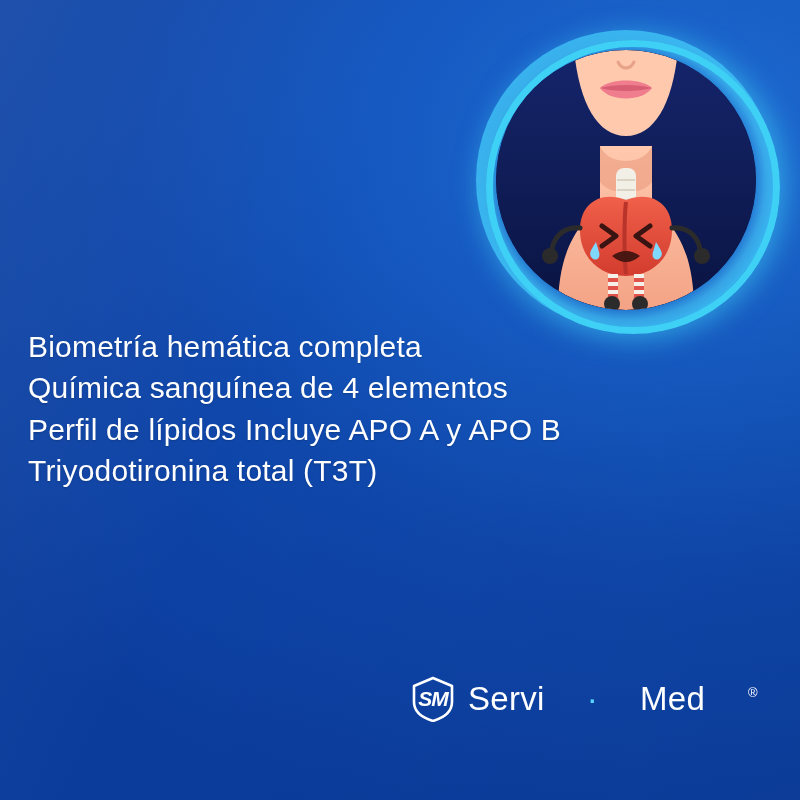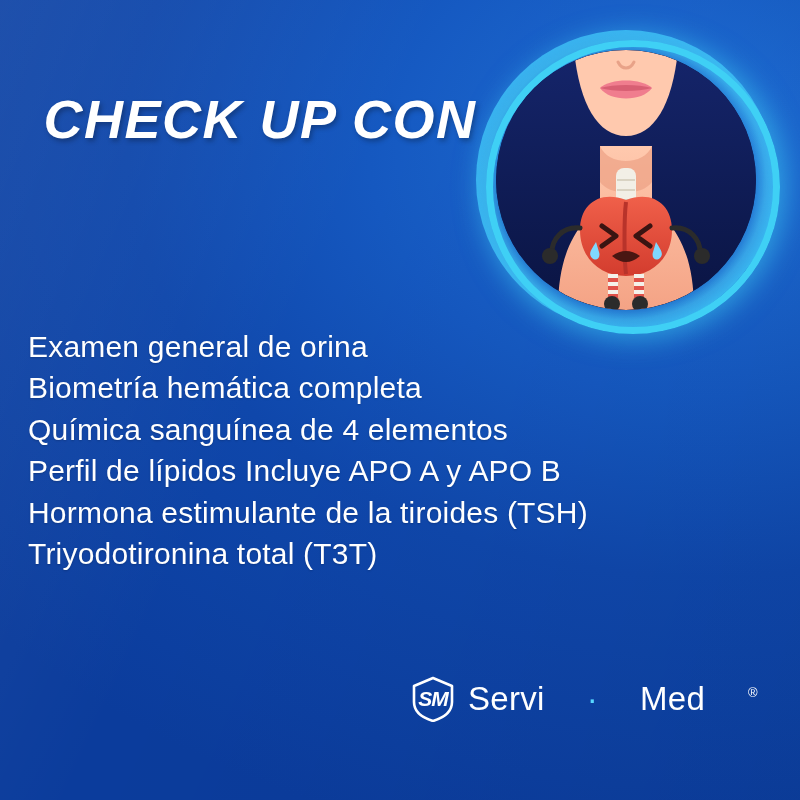--- a/index.html
+++ b/index.html
@@ -149,21 +149,20 @@
     top: -13px;
     margin-left: 2px;
   }
 </style>
 </head>
 <body>
 
 <div class="poster">
 
   <div class="title-block">
-    <div class="title-line">CHECK UP CON</div>
   </div>
 
   <div class="circle-wrap">
     <div class="ring-outer"></div>
     <div class="ring-mid"></div>
     <div class="circle-img">
       <svg width="260" height="260" viewBox="0 0 260 260" xmlns="http://www.w3.org/2000/svg">
         <defs>
           <clipPath id="circClip">
               <circle cx="130" cy="130" r="130"></circle>
@@ -230,25 +229,23 @@
             <rect x="138" y="244" width="10" height="4"></rect>
           </g>
           <circle cx="116" cy="254" r="8" fill="#2b2b2b"></circle>
           <circle cx="144" cy="254" r="8" fill="#2b2b2b"></circle>
         </g>
       </svg>
     </div>
   </div>
 
   <div class="list">
-    <div class="list-item">Examen general de orina</div>
     <div class="list-item">Biometría hemática completa</div>
     <div class="list-item">Química sanguínea de 4 elementos</div>
     <div class="list-item">Perfil de lípidos Incluye APO A y APO B</div>
-    <div class="list-item">Hormona estimulante de la tiroides (TSH)</div>
     <div class="list-item">Triyodotironina total (T3T)</div>
   </div>
 
   <div class="logo">
     <div class="logo-mark">
       <svg width="46" height="46" viewBox="0 0 46 46" xmlns="http://www.w3.org/2000/svg">
         <path d="M23 2 L42 10 L42 26 C42 36 33 42 23 45 C13 42 4 36 4 26 L4 10 Z" fill="none" stroke="#ffffff" stroke-width="2.6" stroke-linejoin="round"></path>
       </svg>
       <span class="sm-text">SM</span>
     </div>

